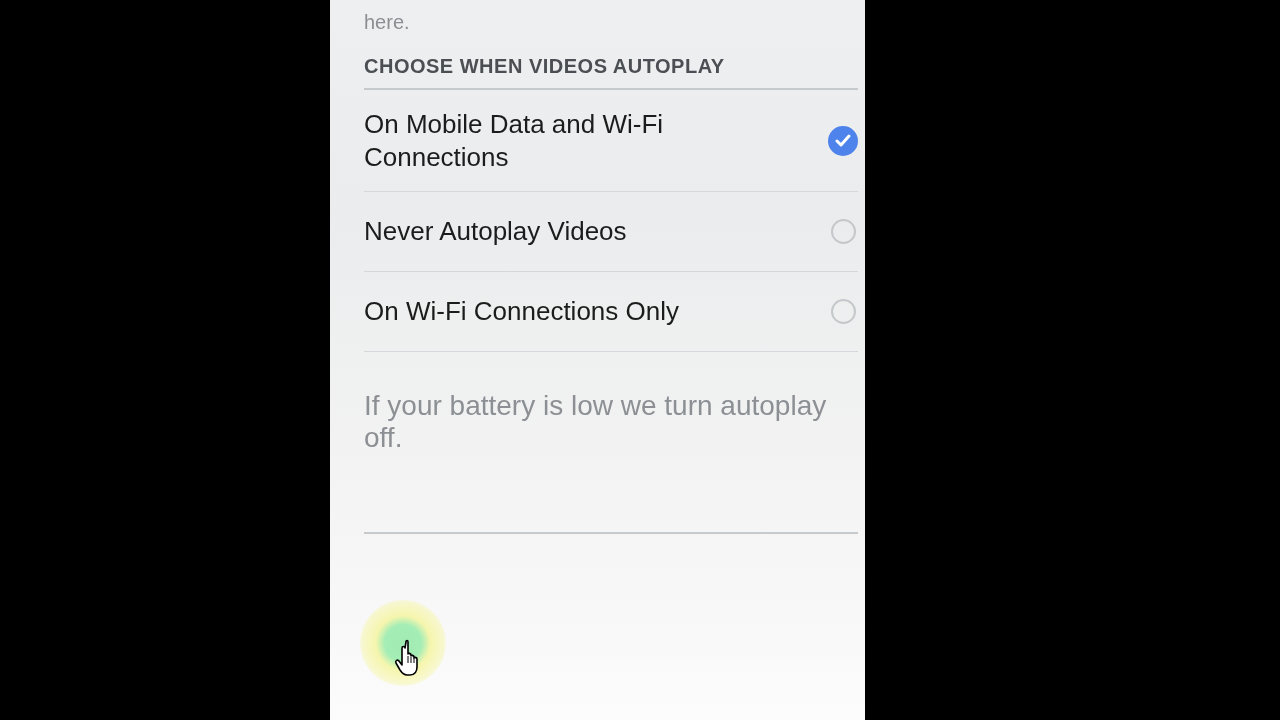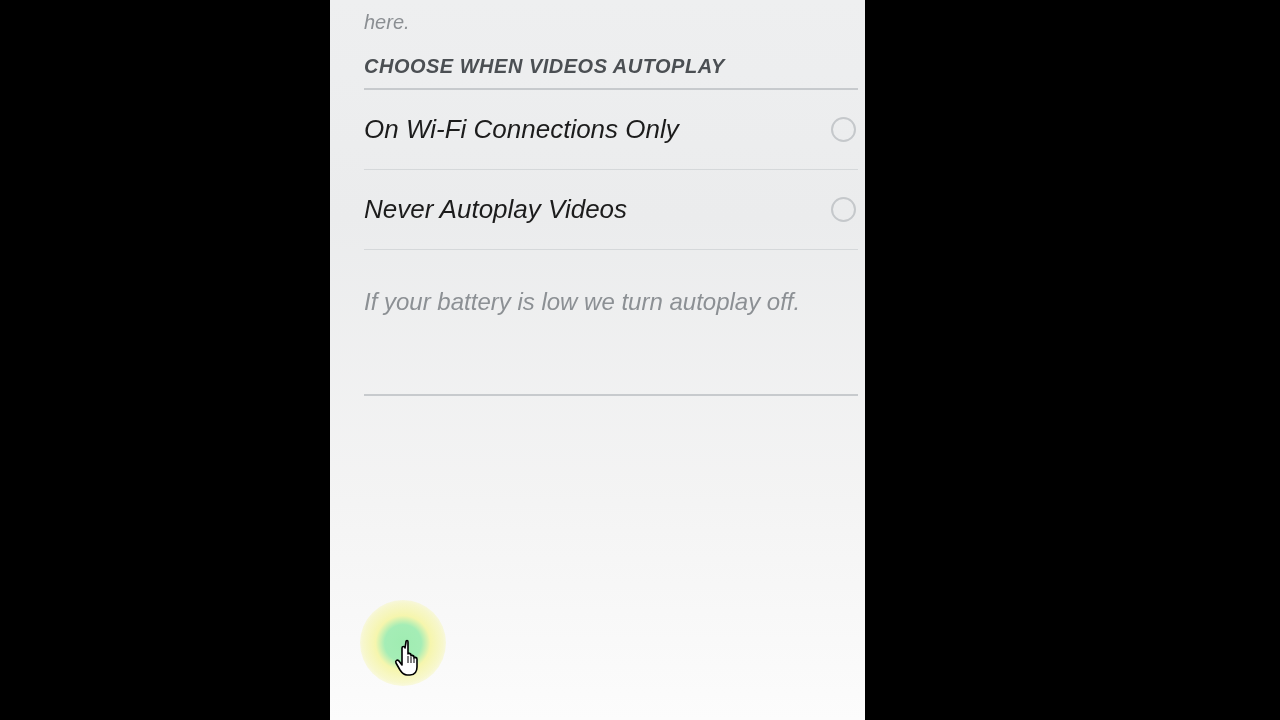--- a/index.html
+++ b/index.html
@@ -15,21 +15,20 @@
     position: absolute;
     left: 330px;
     top: 0;
     width: 535px;
     height: 720px;
     background: linear-gradient(180deg, #eeeff0 0%, #ebeced 30%, #f4f4f4 70%, #fcfcfc 100%);
   }
   .inner {
     padding: 0 7px 0 34px;
     box-sizing: border-box;
-    font-style: italic;
   }
   .intro-fragment {
     margin-top: 10px;
     font-size: 20px;
     line-height: 1.25;
     color: #8b8f93;
   }
   .section-title {
     margin-top: 20px;
     font-size: 20px;
@@ -68,21 +67,21 @@
     height: 30px;
     border-radius: 50%;
     background: #4e83ec;
     display: flex;
     align-items: center;
     justify-content: center;
   }
   .radio-checked svg { width: 16px; height: 16px; }
   .footnote {
     margin-top: 38px;
-    font-size: 24px;
+    font-size: 28px;
     color: #8c9094;
   }
   .thick-divider {
     margin-top: 78px;
     height: 2px;
     background: #c7cacd;
   }
   
   .touch-halo {
     position: absolute;
@@ -105,30 +104,40 @@
 </head>
 <body>
 
 <div class="phone">
   <div class="inner">
 
     <div class="intro-fragment">here.</div>
 
     <div class="section-title">CHOOSE WHEN VIDEOS AUTOPLAY</div>
 
+    <div class="option-row">
+      <div class="option-label">On Mobile Data and Wi-Fi Connections</div>
+      <div class="radio-slot">
+        <div class="radio-checked">
+          <svg viewBox="0 0 16 16">
+              <path d="M2 8 L6 12 L14 3" stroke="#fff" stroke-width="3" fill="none" stroke-linecap="round" stroke-linejoin="round"></path>
+            </svg>
+        </div>
+      </div>
+    </div>
 
     <div class="option-row">
-      <div class="option-label">On Wi-Fi Connections Only</div>
+      <div class="option-label">Never Autoplay Videos</div>
       <div class="radio-slot">
         <div class="radio-empty"></div>
       </div>
     </div>
 
     <div class="option-row">
-      <div class="option-label">Never Autoplay Videos</div>
+      <div class="option-label">On Wi-Fi Connections Only</div>
       <div class="radio-slot">
         <div class="radio-empty"></div>
       </div>
     </div>
 
     <div class="footnote">If your battery is low we turn autoplay off.</div>
 
     <div class="thick-divider"></div>
 
   </div>

